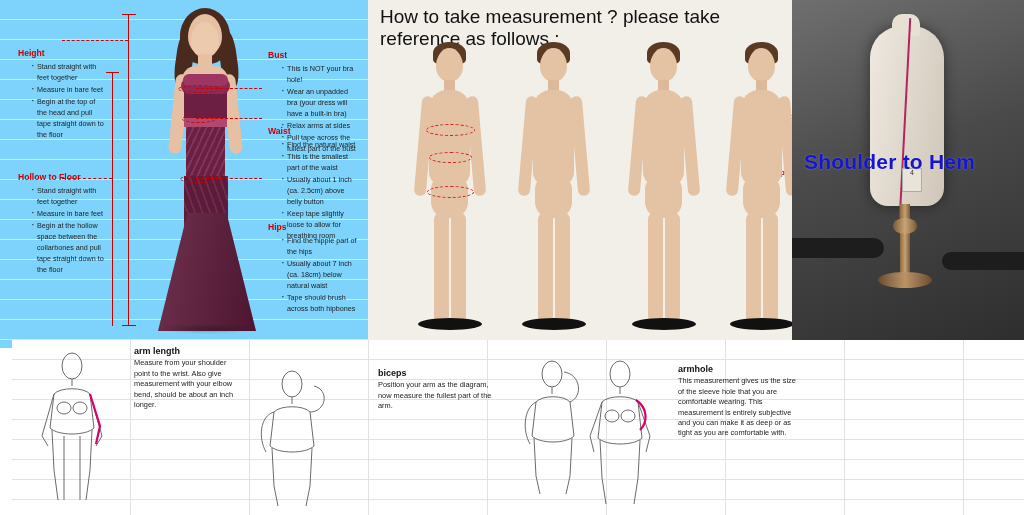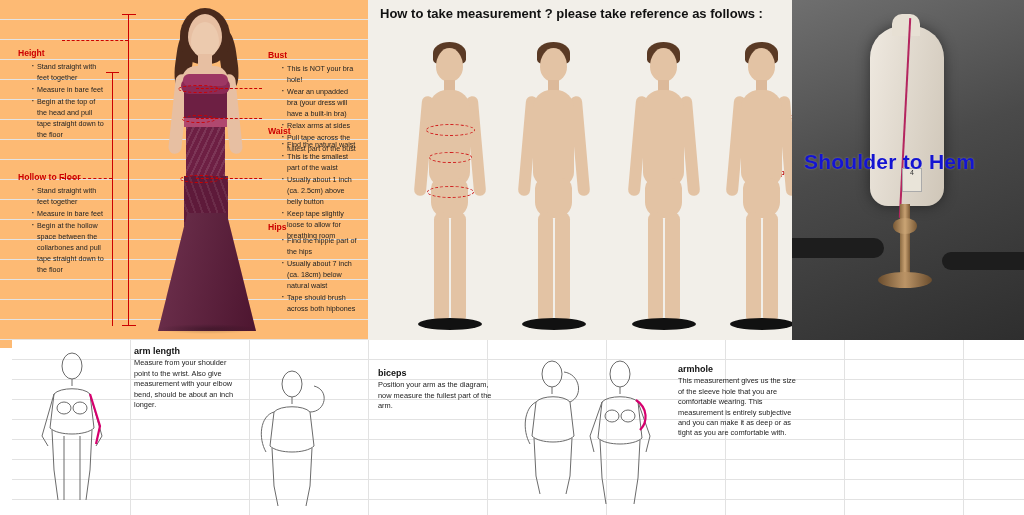--- a/index.html
+++ b/index.html
@@ -9,21 +9,21 @@
     font-family:"Liberation Sans", sans-serif;
     overflow:hidden;
     position:relative;
   }
   .page{position:relative;width:1024px;height:515px;}
 
   
   .abs{position:absolute;}
 
   
-  #panel-gown{left:0;top:0;width:368px;height:348px;background:#fdba74;}
+  #panel-gown{left:0;top:0;width:368px;height:348px;background:#7dd3fc;}
   #panel-gown .ruled{position:absolute;inset:0;
     background:repeating-linear-gradient(to bottom,transparent 0 19px,#e4e4e4 19px 20px);
   }
   .gown-figure{position:absolute;left:150px;top:8px;width:115px;height:322px;}
   .gown-head{position:absolute;left:38px;top:6px;width:34px;height:42px;border-radius:50%/55% 55% 45% 45%;background:#e7bfa2;}
   .gown-hair{position:absolute;left:30px;top:0px;width:50px;height:56px;border-radius:50% 50% 42% 42%;background:#4a2a1c;}
   .gown-hair2{position:absolute;left:26px;top:22px;width:17px;height:58px;border-radius:40%;background:#4a2a1c;transform:rotate(8deg);}
   .gown-hair3{position:absolute;left:70px;top:22px;width:17px;height:58px;border-radius:40%;background:#4a2a1c;transform:rotate(-8deg);}
   .gown-face{position:absolute;left:41px;top:14px;width:28px;height:36px;border-radius:50%/55% 55% 45% 45%;background:#eccaae;}
   .gown-neck{position:absolute;left:48px;top:46px;width:14px;height:16px;background:#e7bfa2;}
@@ -50,21 +50,21 @@
   .dash{border-top:1px dashed #cc0000;height:0;}
 
   .callout{position:absolute;font-size:7.2px;line-height:11px;color:#222;}
   .callout .ttl{font-weight:bold;font-size:8.6px;color:#cc0000;margin-bottom:2px;}
   .callout ul{list-style:none;margin:0;padding:0;}
   .callout li{position:relative;padding-left:7px;margin:0 0 1px 12px;}
   .callout li:before{content:"·";position:absolute;left:1px;top:-1px;font-size:11px;}
 
   
   #panel-how{left:368px;top:0;width:424px;height:340px;background:#f2efe9;}
-  #panel-how .hdr{position:absolute;left:12px;top:6px;font-size:13px;font-weight:bold;color:#111;}
+  #panel-how .hdr{position:absolute;left:12px;top:6px;font-size:19px;font-weight:normal;color:#111;}
   .mann{position:absolute;top:40px;width:92px;height:290px;}
   .m-head{position:absolute;left:32px;top:8px;width:27px;height:34px;border-radius:50%/55% 55% 45% 45%;background:#e3c3a4;}
   .m-hair{position:absolute;left:29px;top:2px;width:33px;height:22px;border-radius:50% 50% 20% 20%;background:#5a3a25;}
   .m-neck{position:absolute;left:40px;top:40px;width:11px;height:12px;background:#dcb99a;}
   .m-torso{position:absolute;left:25px;top:50px;width:41px;height:96px;border-radius:18px 18px 14px 14px;background:#e3c3a4;}
   .m-hips{position:absolute;left:27px;top:138px;width:37px;height:40px;border-radius:10px 10px 16px 16px;background:#e3c3a4;}
   .m-legL{position:absolute;left:30px;top:172px;width:15px;height:112px;border-radius:8px;background:#e3c3a4;}
   .m-legR{position:absolute;left:47px;top:172px;width:15px;height:112px;border-radius:8px;background:#e3c3a4;}
   .m-armL{position:absolute;left:14px;top:56px;width:12px;height:100px;border-radius:7px;background:#e3c3a4;transform:rotate(5deg);}
   .m-armR{position:absolute;left:66px;top:56px;width:12px;height:100px;border-radius:7px;background:#e3c3a4;transform:rotate(-5deg);}

